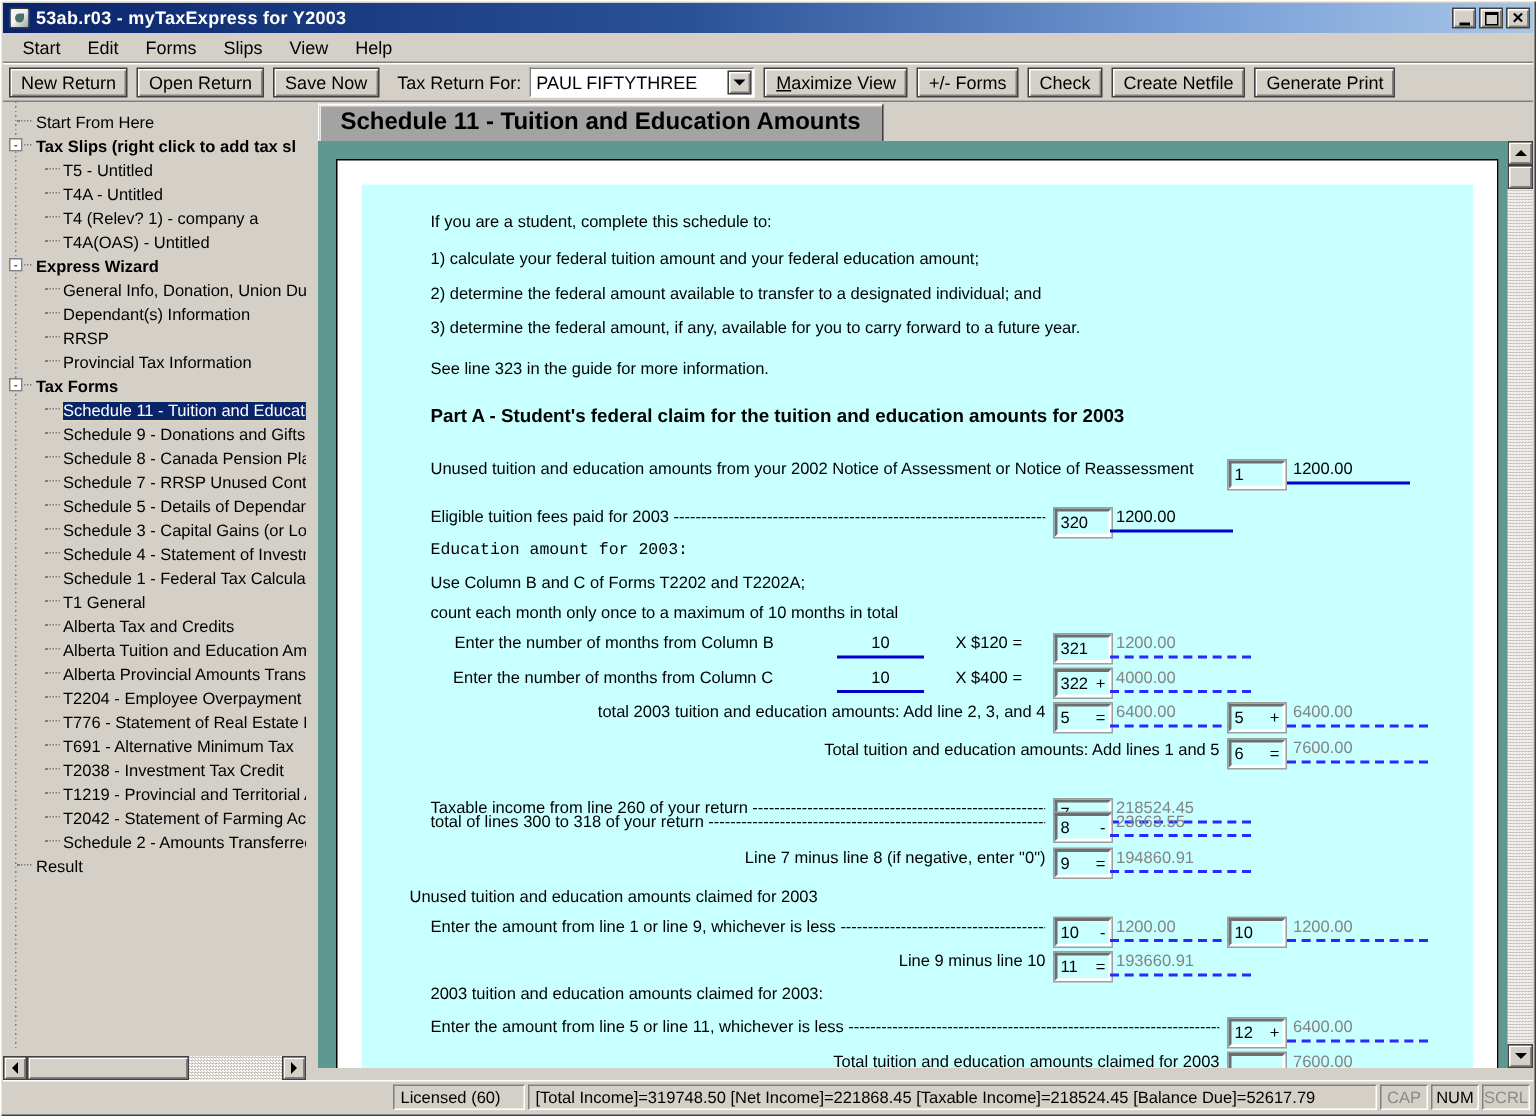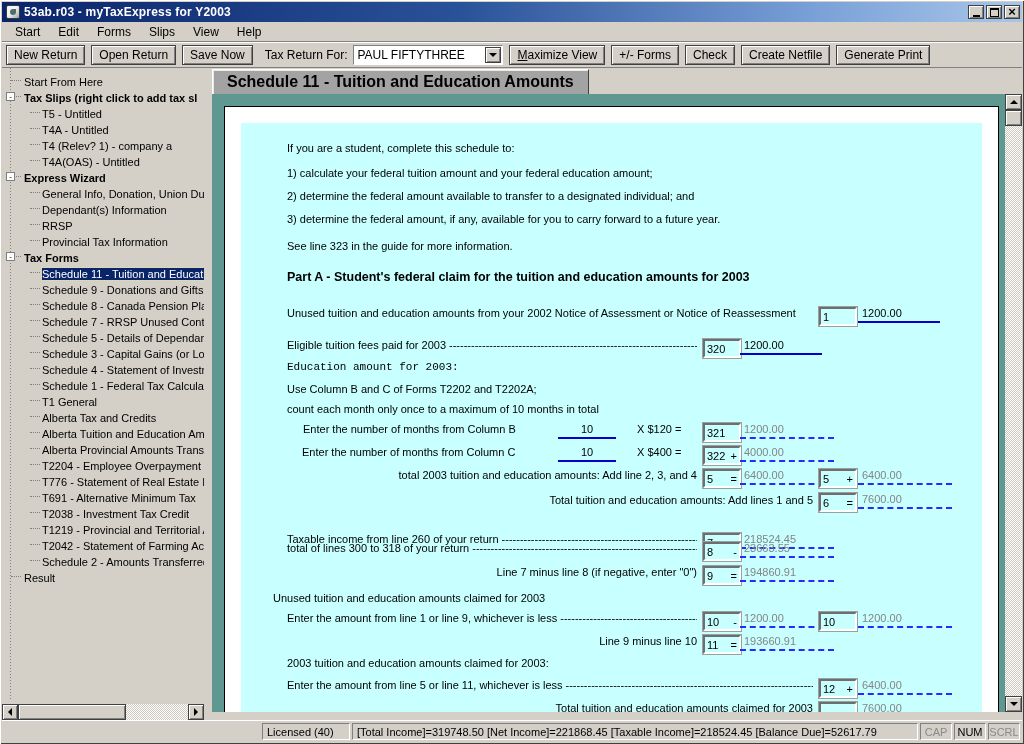--- a/index.html
+++ b/index.html
@@ -527,20 +527,20 @@
               <span class="arr-down"></span>
             </div>
         </div>
         <div class="bottomstrip"></div>
       </div>
     </div>
   </div>
 
   <div class="statusbar">
     <div class="sb-panel sb-spacer"></div>
-    <div class="sb-panel sb-lic">Licensed (40)</div>
+    <div class="sb-panel sb-lic">Licensed (60)</div>
     <div class="sb-panel sb-totals">[Total Income]=319748.50 [Net Income]=221868.45 [Taxable Income]=218524.45 [Balance Due]=52617.79</div>
     <div class="sb-panel sb-key off">CAP</div>
     <div class="sb-panel sb-key">NUM</div>
     <div class="sb-panel sb-key off">SCRL</div>
   </div>
 
 </div>
 
 </body></html>

